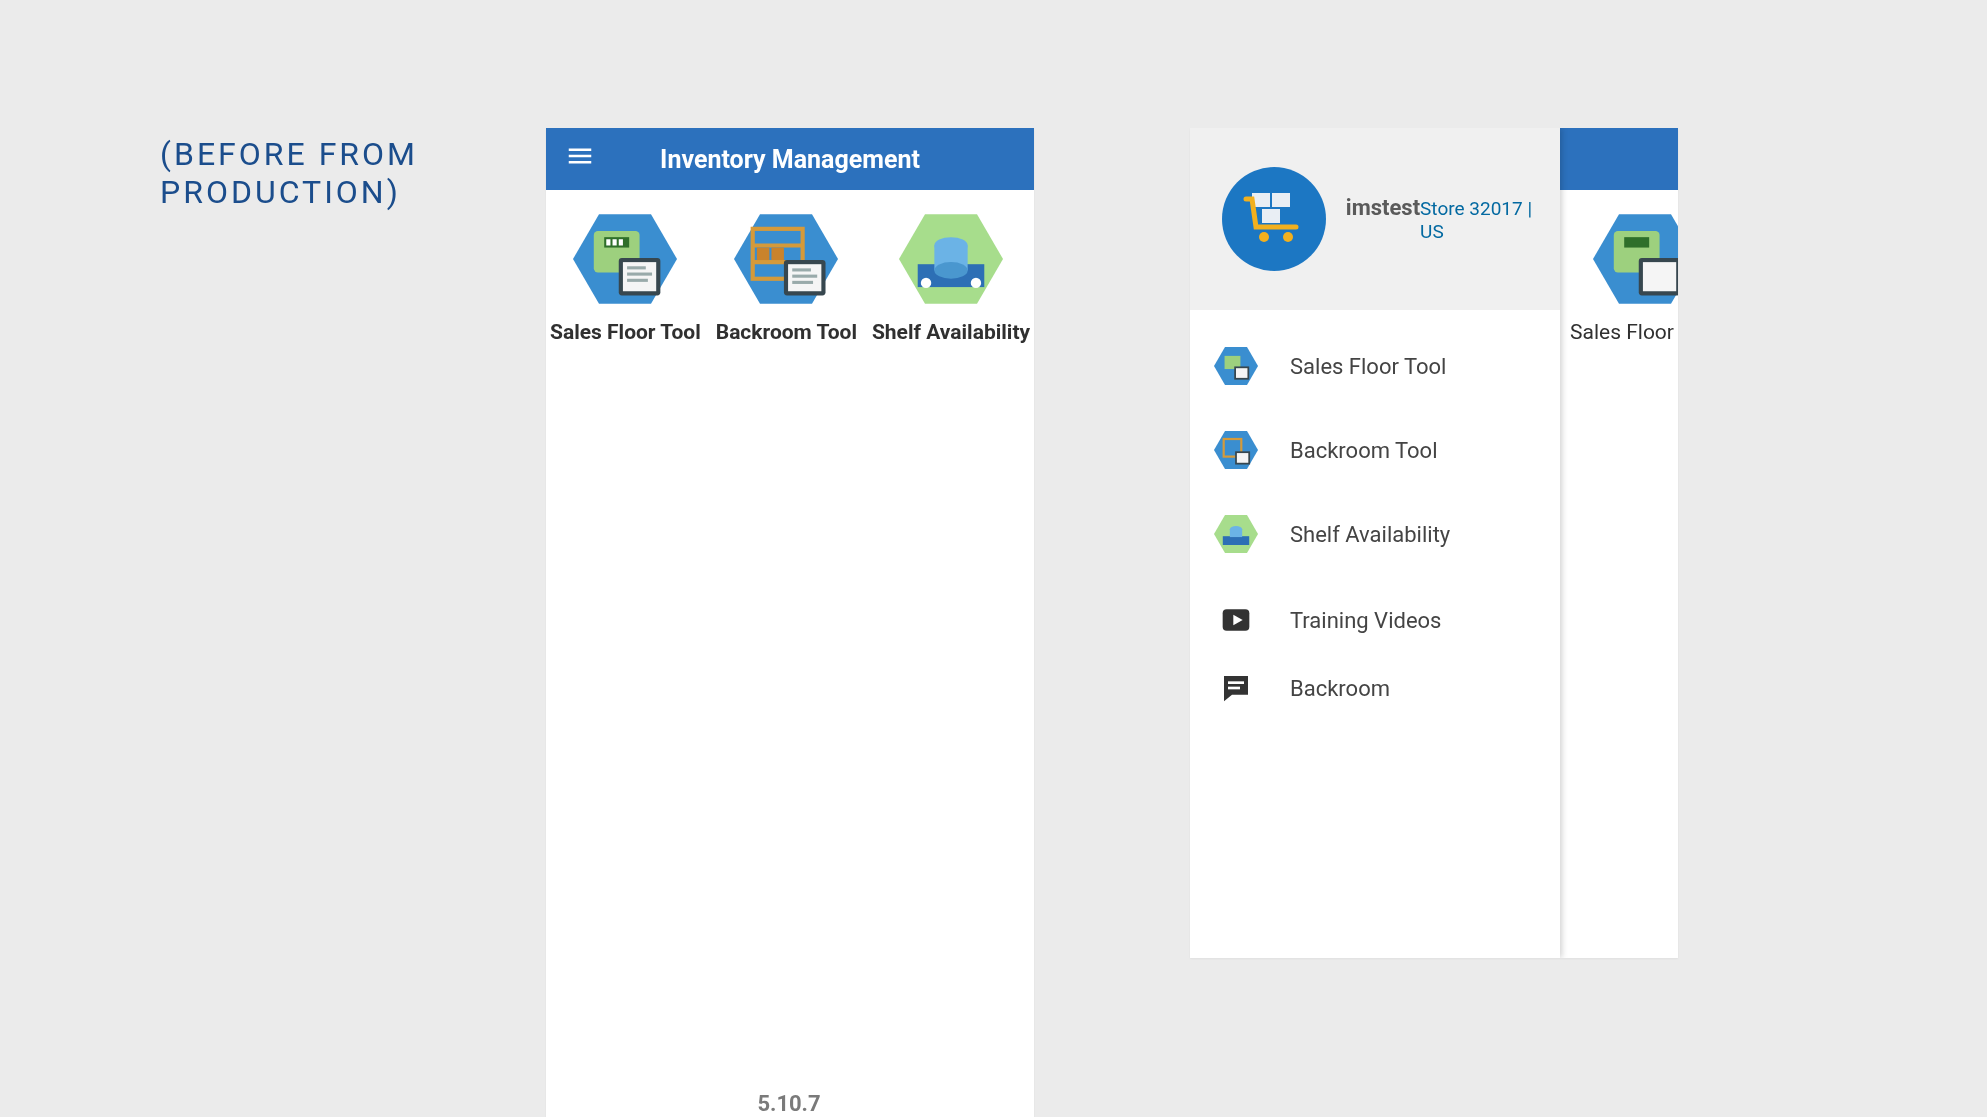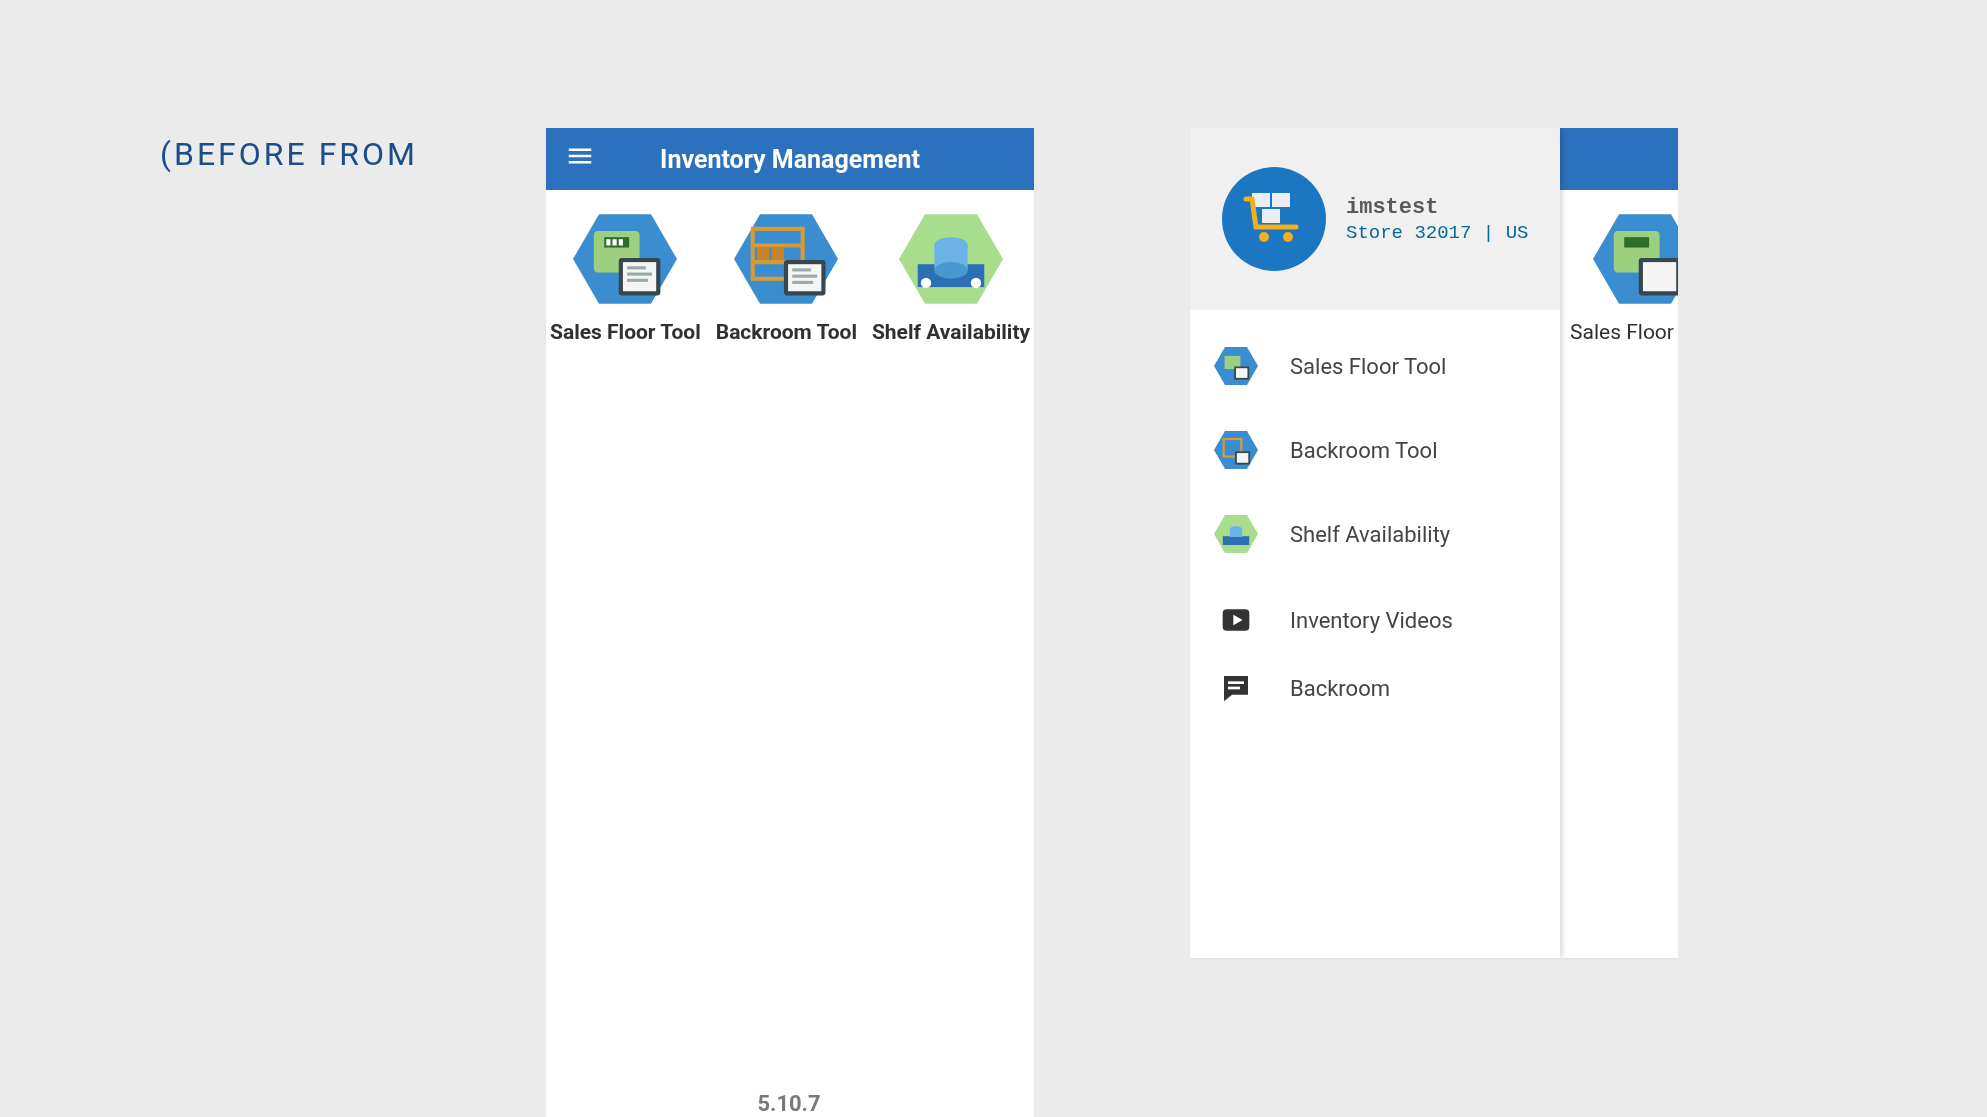--- a/index.html
+++ b/index.html
@@ -121,21 +121,21 @@
     padding-left: 32px;
     gap: 20px;
   }
   .avatar {
     width: 104px; height: 104px;
     border-radius: 52px;
     background: #1c77c3;
     display: flex; align-items: center; justify-content: center;
   }
   .avatar svg { width: 64px; height: 56px; }
-  .drawer-user { display:flex; flex-direction:column;font-family:Liberation Mono, monospace; }
+  .drawer-user { display:flex; flex-direction:row; }
   .drawer-user .name { font-weight: 700; color:#5a5a5a; font-size: 22px; }
   .drawer-user .sub  { color:#0369a1; font-size: 19px; margin-top:2px; }
 
   .drawer-list { padding: 14px 0; }
   .drawer-item {
     display: flex;
     align-items: center;
     gap: 32px;
     padding: 22px 24px;
     cursor: pointer;
@@ -145,20 +145,21 @@
   .drawer-item .sq-icon { width:44px; height:40px; flex-shrink:0; display:flex; align-items:center; justify-content:center; }
   .drawer-item .sq-icon svg { width: 32px; height: 32px; }
   .drawer-item .lbl { font-size: 22px; color:#444; }
   .divider { height: 10px; }
 </style>
 </head>
 <body>
 
 <div class="caption">
   <span>(BEFORE  FROM</span><br>
+  <span>PRODUCTION)</span>
 </div>
 
 <div class="phone phone-a">
   <div class="appbar">
     <div class="hamburger">
       <span>
         <svg viewBox="0 0 24 24">
             <path fill="#fff" d="M3 6h18v2H3zM3 11h18v2H3zM3 16h18v2H3z"></path>
           </svg>
       </span>
@@ -312,21 +313,21 @@
 
       <div class="divider"></div>
 
       <div class="drawer-item" style="padding-top:14px;padding-bottom:14px;">
         <span class="sq-icon">
           <svg viewBox="0 0 24 24">
               <rect x="2" y="4" width="20" height="16" rx="3" fill="#333"></rect>
               <polygon points="10,8 10,16 17,12" fill="#fff"></polygon>
             </svg>
         </span>
-        <span class="lbl">Inventory Videos</span>
+        <span class="lbl">Training Videos</span>
       </div>
       <div class="drawer-item" style="padding-top:14px;padding-bottom:14px;">
         <span class="sq-icon">
           <svg viewBox="0 0 24 24">
               <path fill="#333" d="M3 3h18v14H9l-6 5V3z"></path>
               <rect x="6" y="7" width="12" height="2" fill="#fff"></rect>
               <rect x="6" y="11" width="9" height="2" fill="#fff"></rect>
             </svg>
         </span>
         <span class="lbl">Backroom</span>

